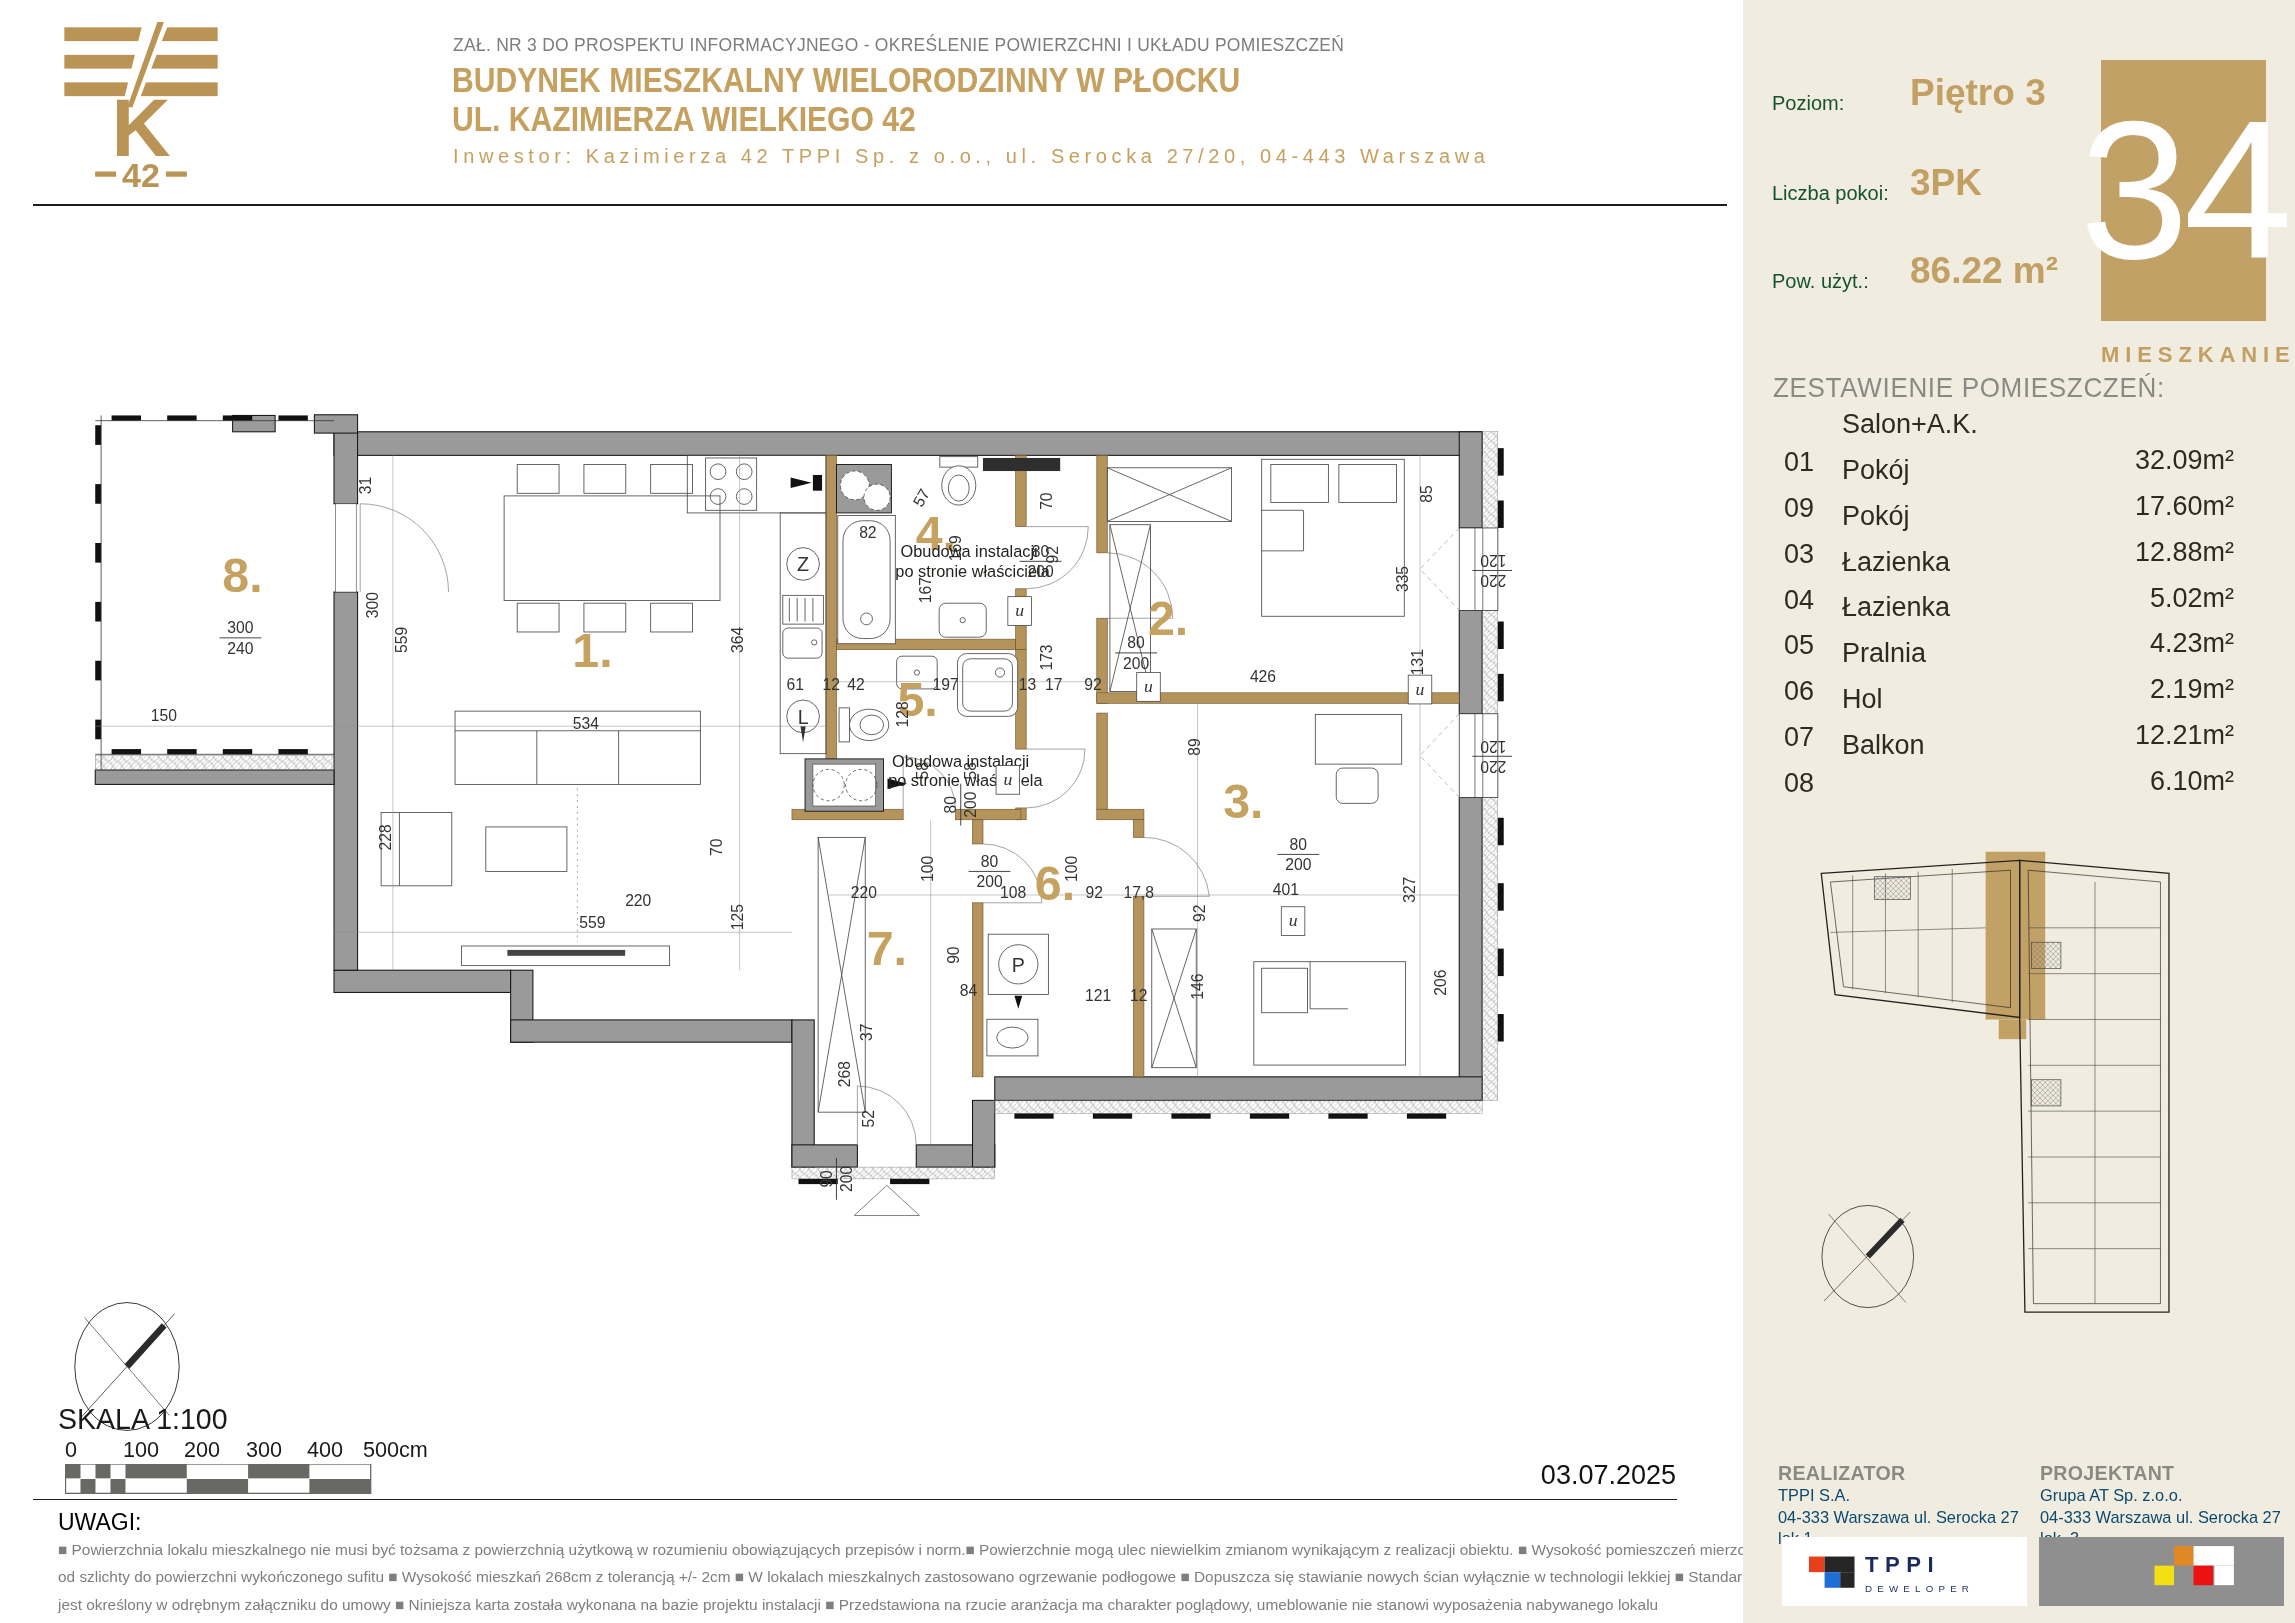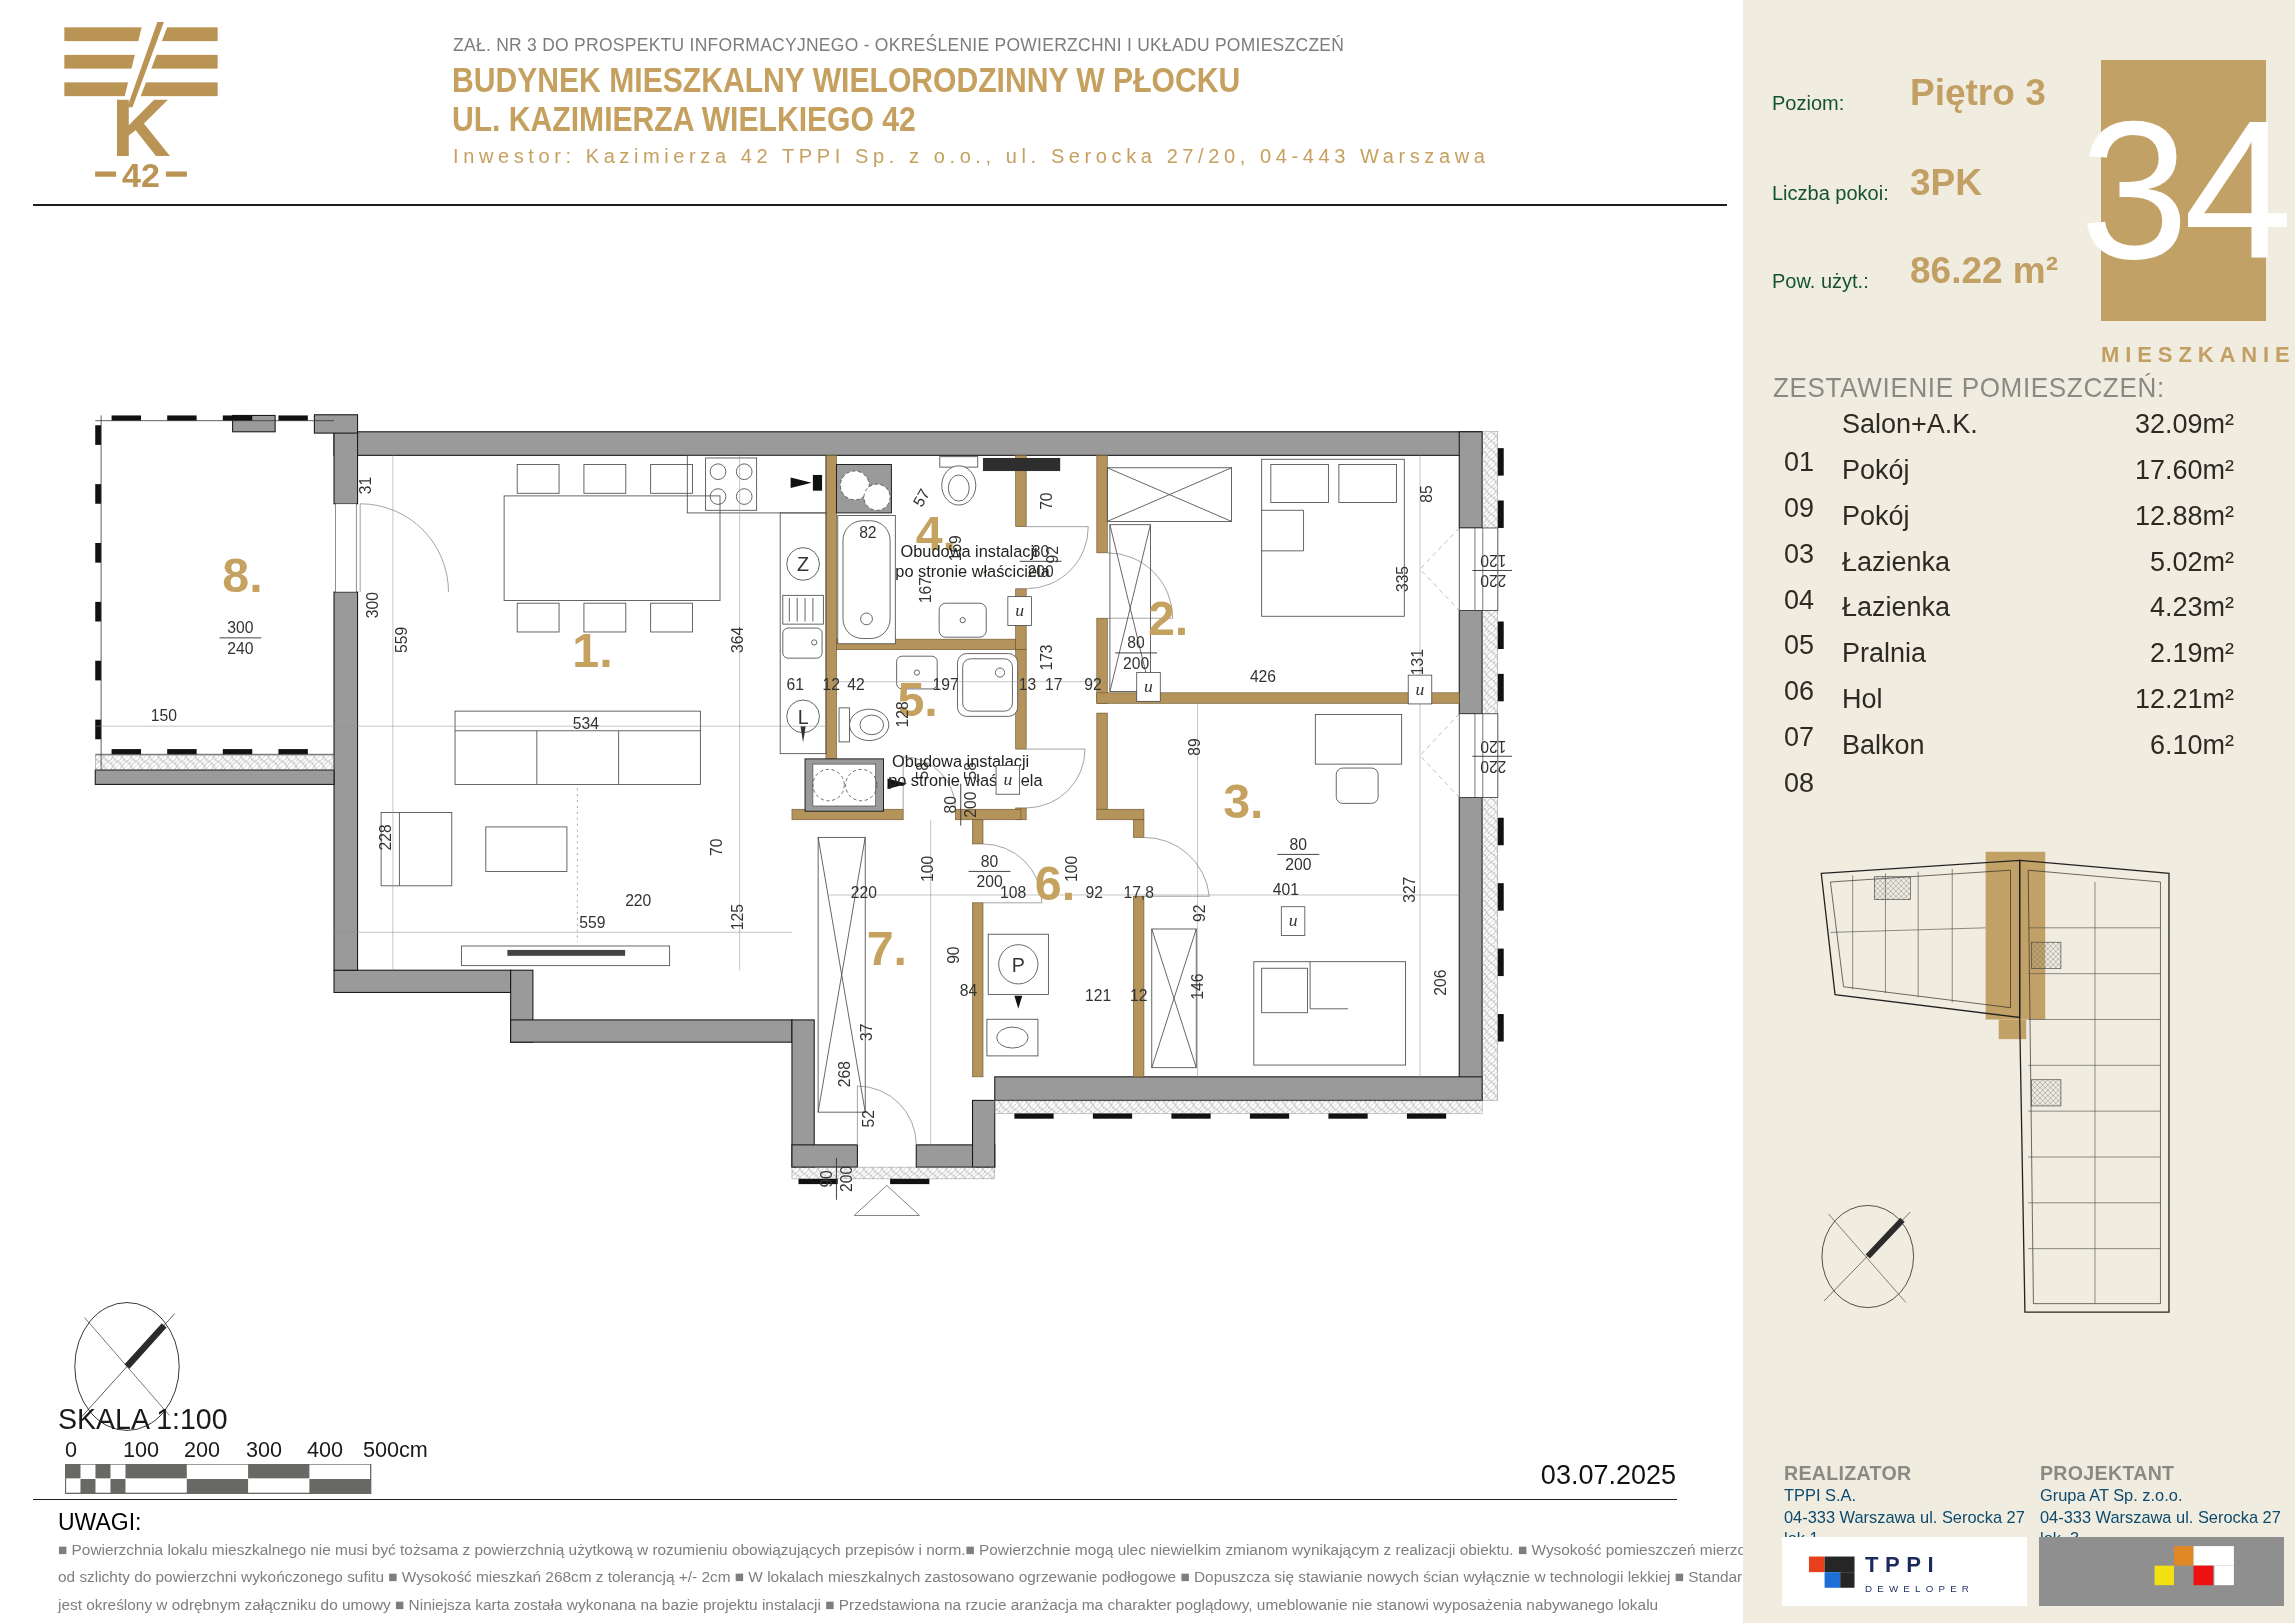--- a/index.html
+++ b/index.html
@@ -23,21 +23,21 @@
   .apt-box{position:absolute;left:358px;top:60px;width:165px;height:261px;background:#c2a167;
            display:flex;align-items:center;justify-content:center;}
   .apt-num{font-size:196px;color:#ffffff;line-height:1;font-weight:400;letter-spacing:-5.2px;}
   .apt-cap{position:absolute;left:358px;top:342px;width:165px;text-align:right;font-size:22px;
            font-weight:bold;color:#c2a064;letter-spacing:5.9px;}
   .rooms-hdr{position:absolute;left:30px;top:372px;font-size:28px;color:#8a8a85;letter-spacing:0.7px;
              transform:scaleX(.93);transform-origin:left top;}
   .room-row{position:absolute;left:0;width:524px;height:42px;font-size:27px;color:#2d2a24;}
   .room-no{position:absolute;left:41px;margin-top:38px;}
   .room-name{position:absolute;left:99px;}
-  .room-area{position:absolute;right:33px;}
+  .room-area{position:absolute;right:33px;margin-top:36px;}
   .firm-title{font-size:19.6px;font-weight:bold;color:#8a8a85;letter-spacing:0.3px;}
   .firm-line{font-size:16.4px;color:#0c4a6e;line-height:21.6px;}
   .firm-block{position:absolute;top:1462px;width:255px;}
   .logo-box{position:absolute;top:1537px;width:233px;height:69px;padding-left:12px;}
   
   .skala{position:absolute;left:58px;top:1402px;font-size:30px;color:#1a1a1a;transform:scaleX(.95);
          transform-origin:left top;}
   .tick-row{position:absolute;left:65px;top:1437px;width:335px;height:23.6px;font-size:21.6px;color:#1a1a1a;}
   .tick-row span{position:absolute;top:0;}
   .date{position:absolute;left:1414px;top:1460px;width:262px;text-align:right;font-size:27px;color:#111;}
@@ -593,21 +593,21 @@
       </defs>
 
       <g>
         <ellipse cx="85" cy="630" rx="70" ry="78" fill="none" stroke="#333" stroke-width="1.3"></ellipse>
         <line x1="18" y1="698" x2="150" y2="562" stroke="#333" stroke-width="1"></line>
         <line x1="25" y1="565" x2="143" y2="700" stroke="#333" stroke-width=".9"></line>
         <path d="M85,630 L138,574" stroke="#2b2b2b" stroke-width="9"></path>
       </g>
     </svg>
 
-    <div class="firm-block" style="left:41px">
+    <div class="firm-block" style="left:35px">
       <div class="firm-title">REALIZATOR</div>
       <div class="firm-line">TPPI S.A.</div>
       <div class="firm-line">04-333 Warszawa ul. Serocka 27 lok.1</div>
     </div>
     <div class="firm-block" style="left:297px">
       <div class="firm-title">PROJEKTANT</div>
       <div class="firm-line">Grupa AT Sp. z.o.o.</div>
       <div class="firm-line">04-333 Warszawa ul. Serocka 27 lok. 3</div>
     </div>
 

